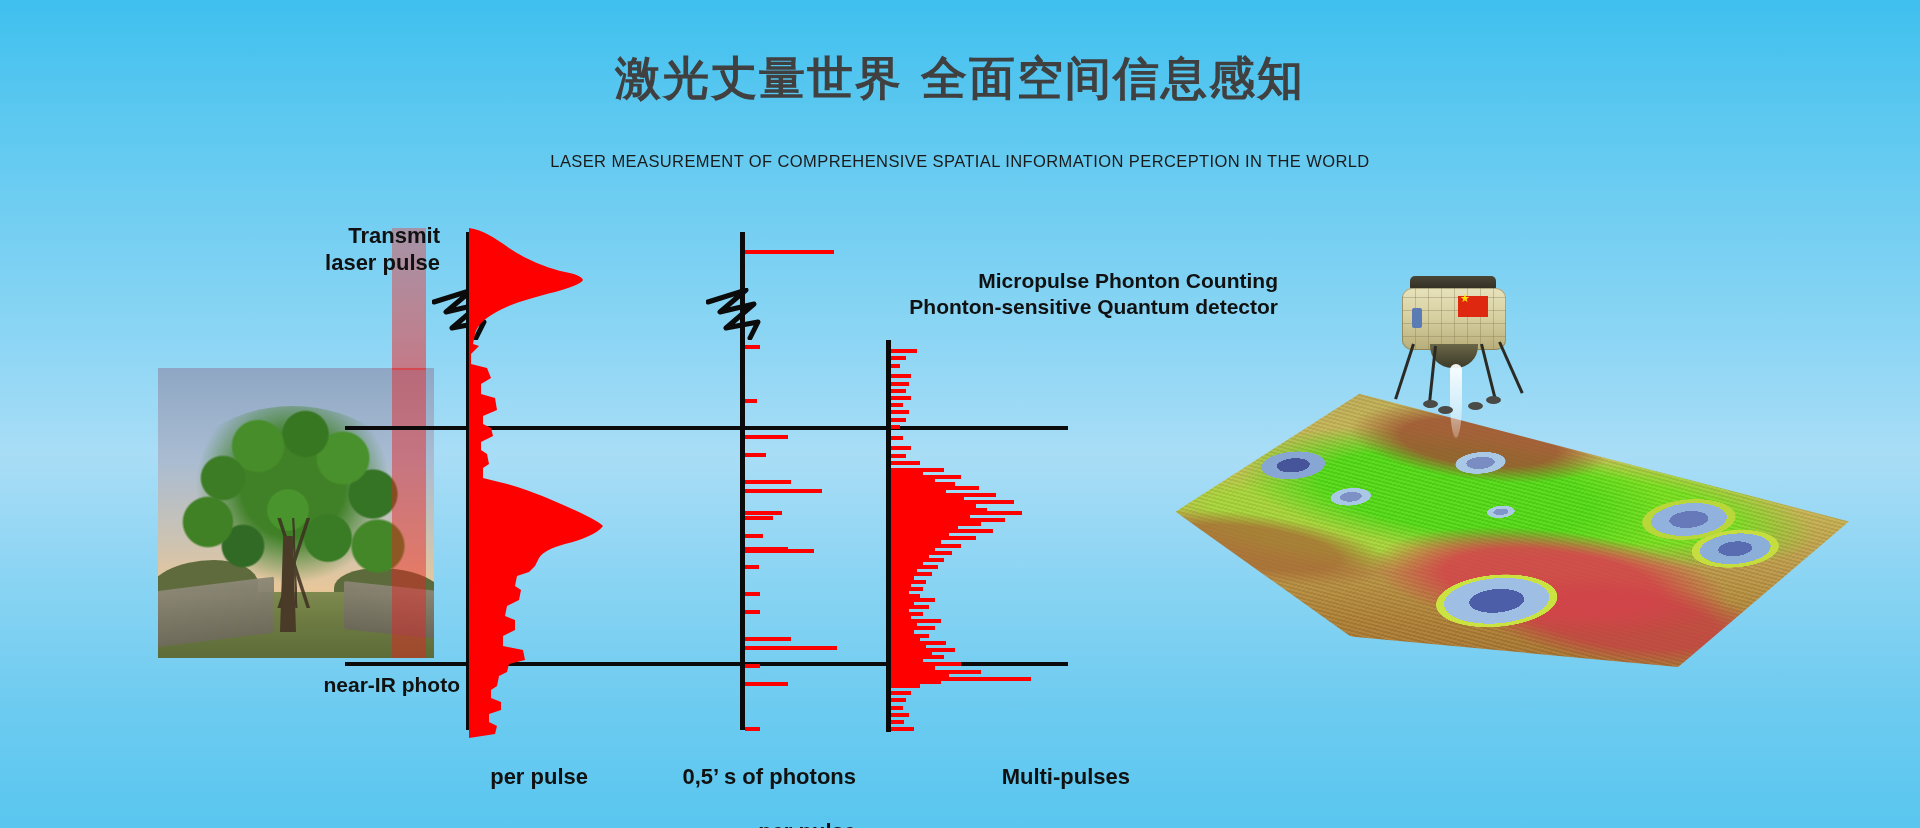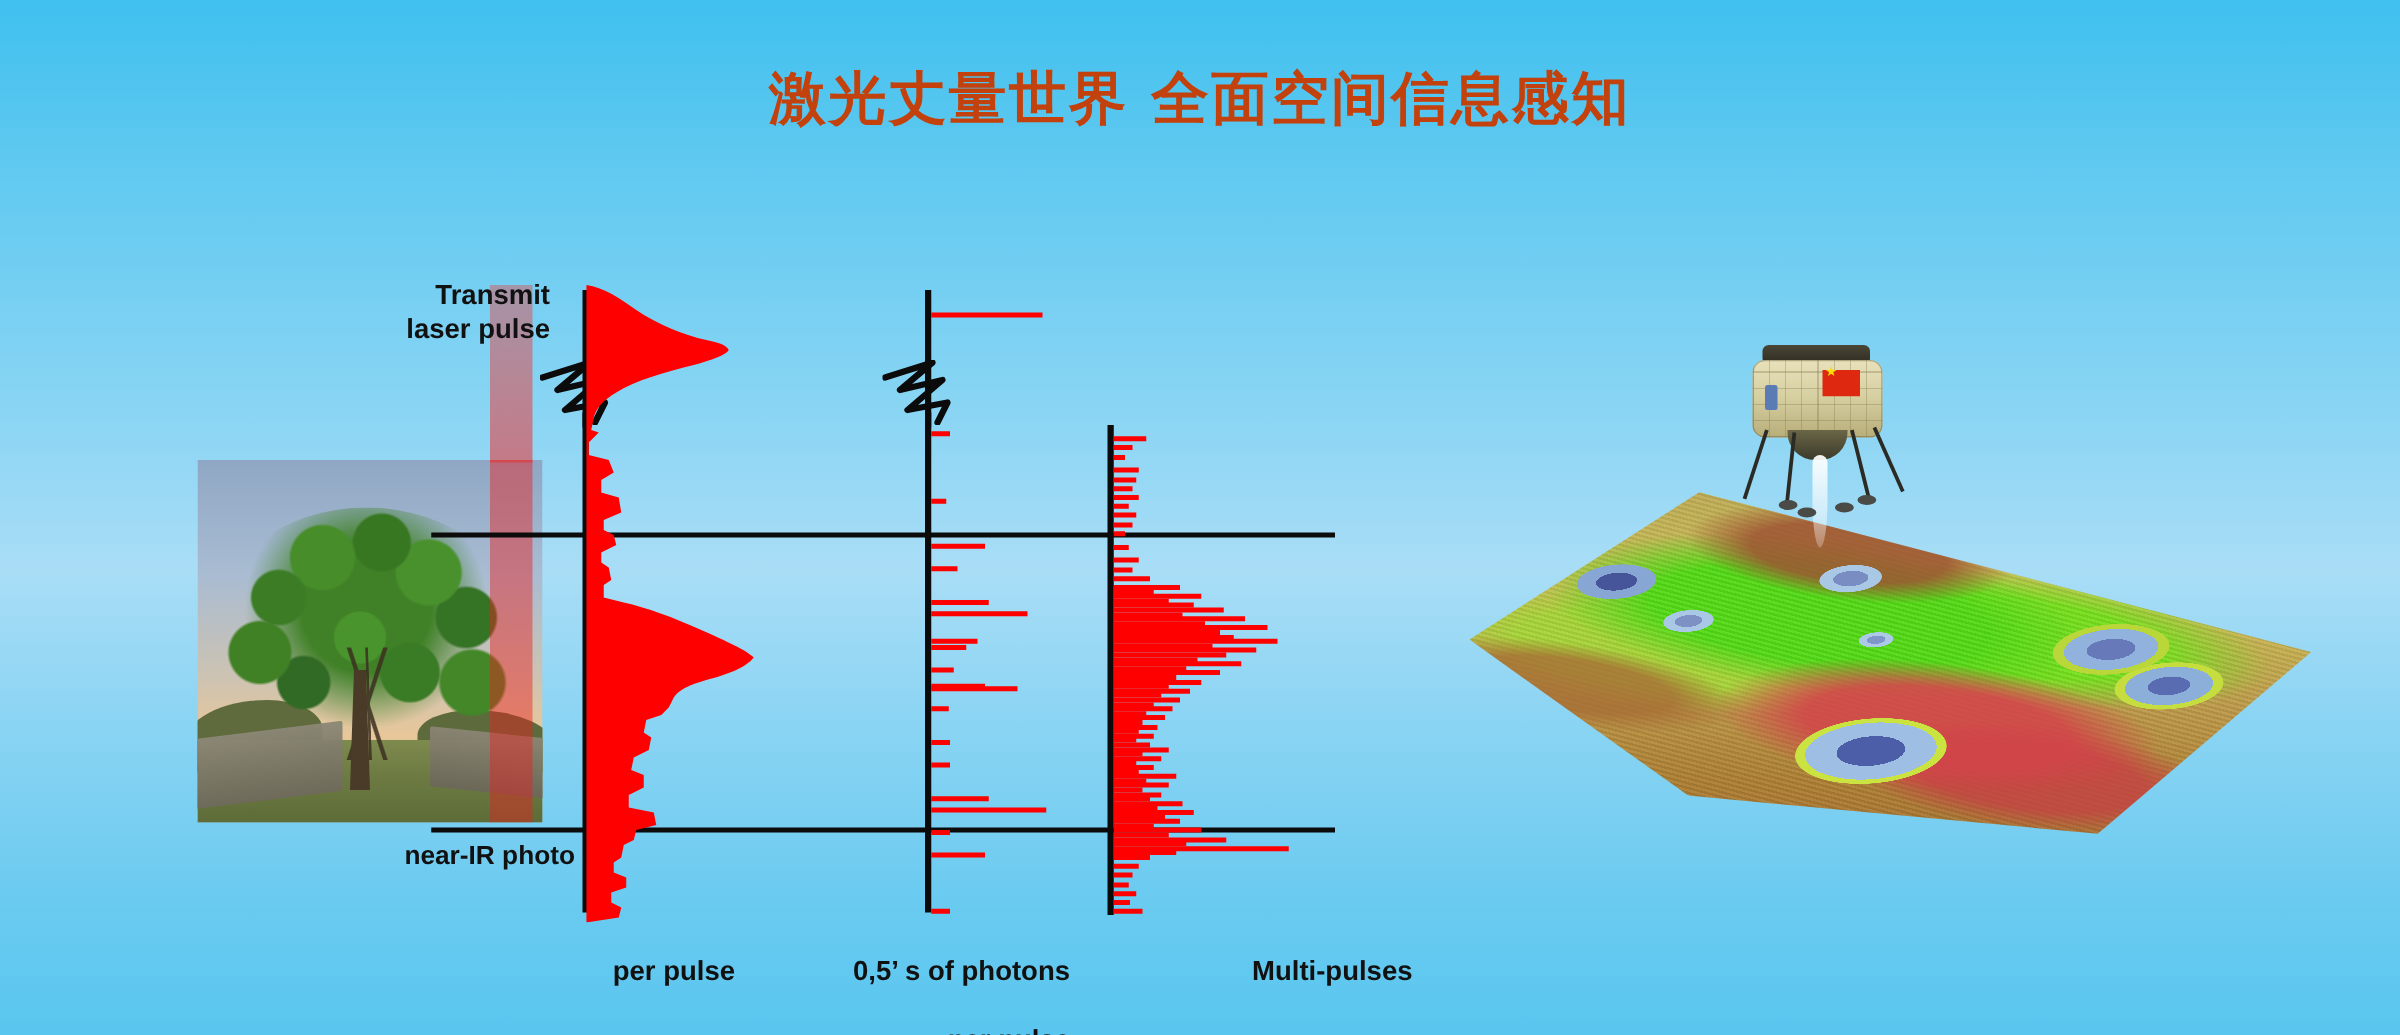--- a/index.html
+++ b/index.html
@@ -8,21 +8,21 @@
     width:1920px;height:828px;overflow:hidden;
     font-family:"Liberation Sans","DejaVu Sans",sans-serif;
     background:linear-gradient(180deg,#3fc0ef 0%,#5cc8f0 14%,#8ed6f4 42%,#a9ddf6 55%,#8ad4f3 70%,#6ccbf0 86%,#59c6ef 100%);
     position:relative;
   }
   #stage{position:absolute;inset:0;}
 
   
   .title{
     position:absolute;left:0;right:0;top:48px;text-align:center;
-    font-size:46px;font-weight:bold;color:#c2410c;letter-spacing:2px;
+    font-size:46px;font-weight:bold;color:#404040;letter-spacing:2px;
     font-family:"DejaVu Sans","Liberation Sans",sans-serif;
     white-space:nowrap;
   }
   .subtitle{
     position:absolute;left:0;right:0;top:152px;text-align:center;
     font-size:16.5px;color:#1a1a1a;letter-spacing:.4px;
     font-family:"Liberation Sans",sans-serif;white-space:nowrap;
   }
 
   
@@ -183,20 +183,21 @@
   }
   #lander .leg{position:absolute;width:3px;background:#2b2a25;transform-origin:top center;}
   #lander .foot{position:absolute;width:15px;height:8px;background:#4a4a46;border-radius:50%;}
 </style>
 </head>
 <body>
 
 <div id="stage">
 
   <div class="title">激光丈量世界 全面空间信息感知</div>
+  <div class="subtitle">LASER MEASUREMENT OF COMPREHENSIVE SPATIAL INFORMATION PERCEPTION IN THE WORLD</div>
 
   <div id="photo">
     <div class="sky"></div>
     <div class="hillL"></div>
     <div class="hillR"></div>
     <div class="ground"></div>
     <div class="wallL"></div>
     <div class="wallR"></div>
     <div class="crown"></div>
     <div class="branches"></div>
@@ -378,20 +379,22 @@
       <div class="bar" style="left: 0px; top: 338.4px; width: 49.5833px; background: rgb(254, 0, 0);"></div>
       <div class="bar" style="left: 0px; top: 342px; width: 29.1667px; background: rgb(254, 0, 0);"></div>
       <div class="bar" style="left: 0px; top: 349.2px; width: 20.4167px; background: rgb(254, 0, 0);"></div>
       <div class="bar" style="left: 0px; top: 356.4px; width: 14.5833px; background: rgb(254, 0, 0);"></div>
       <div class="bar" style="left: 0px; top: 363.6px; width: 11.6667px; background: rgb(254, 0, 0);"></div>
       <div class="bar" style="left: 0px; top: 370.8px; width: 17.5px; background: rgb(254, 0, 0);"></div>
       <div class="bar" style="left: 0px; top: 378px; width: 13.125px; background: rgb(254, 0, 0);"></div>
       <div class="bar" style="left: 0px; top: 385.2px; width: 23.3333px; background: rgb(254, 0, 0);"></div>
     </div>
 
+  <div class="lbl" style="left:878px;top:268px;width:400px;font-size:21px;">Micropulse Phonton Counting
+Phonton-sensitive Quantum detector</div>
 
   <div class="lbl" style="left:880px;top:736px;width:250px;font-size:22px;">
     <div>Multi-pulses</div>
   </div>
 
   <div id="terrain">
     <div class="mesh"></div>
     <div id="lander">
       <div class="deck"></div>
       <div class="body"></div>

